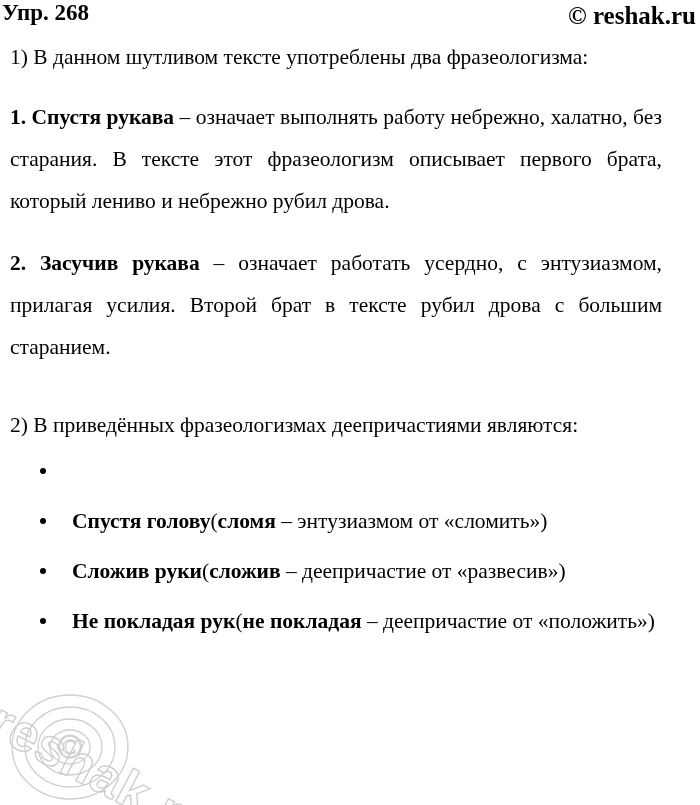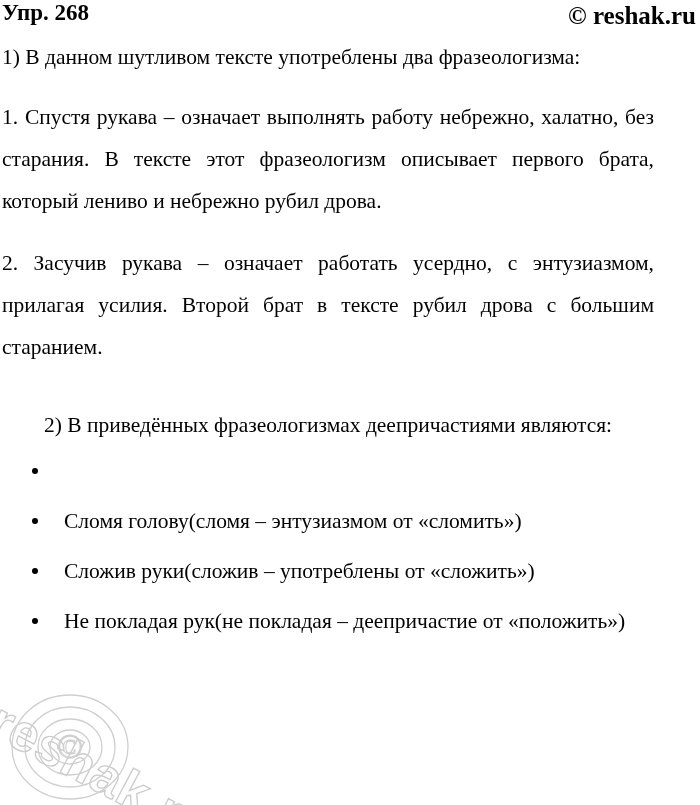--- a/index.html
+++ b/index.html
@@ -45,46 +45,46 @@
     right: 4px;
     top: 2px;
     font-size: 25px;
     font-weight: bold;
     white-space: nowrap;
   }
 
   
   .content {
     position: absolute;
-    left: 0px;
+    left: 8px;
     top: 36px;
     width: 657px;
     padding: 0 3px 0 2px;
     box-sizing: border-box;
   }
 
   p.para {
     margin: 0;
     padding: 0;
     font-size: 21.5px;
     line-height: 42px;
     text-align: justify;
     text-justify: inter-word;
     -webkit-hyphens: none;
     hyphens: none;
   }
   p.para.last-left {
-    text-align: center;
+    text-align: left;
   }
 
   .gap-intro   { height: 18px; }
   .gap-block   { height: 20px; }
   .gap-block-s { height: 16px; }
 
-  b, .b { font-weight: normal; }
+  b, .b { font-weight: bold; }
 
   
   ul.bullets {
     margin: 0;
     padding: 0;
     list-style: none;
   }
   ul.bullets li {
     position: relative;
     margin: 0;
@@ -170,25 +170,25 @@
     <div class="gap-block-s"></div>
 
     <p class="para last-left">2) В приведённых фразеологизмах деепричастиями являются:</p>
 
     <ul class="bullets">
       <li>
         <span class="bullet-dot"></span>
       </li>
       <li>
         <span class="bullet-dot"></span>
-        <span class="li-text"><b class="b">Сломя голову</b><span>(</span><b class="b">сломя</b><span> – энтузиазмом от «сломить»)</span></span>
-      </li>
-      <li>
-        <span class="bullet-dot"></span>
-        <span class="li-text"><b class="b">Сложив руки</b><span>(</span><b class="b">сложив</b><span> – употреблены от «сложить»)</span></span>
+        <span class="li-text"><b class="b">Спустя голову</b><span>(</span><b class="b">сломя</b><span> – энтузиазмом от «сломить»)</span></span>
+      </li>
+      <li>
+        <span class="bullet-dot"></span>
+        <span class="li-text"><b class="b">Сложив руки</b><span>(</span><b class="b">сложив</b><span> – деепричастие от «развесив»)</span></span>
       </li>
       <li>
         <span class="bullet-dot"></span>
         <span class="li-text"><b class="b">Не покладая рук</b><span>(</span><b class="b">не покладая</b><span> – деепричастие от «положить»)</span></span>
       </li>
     </ul>
 
   </div>
 
   <div class="watermark">

